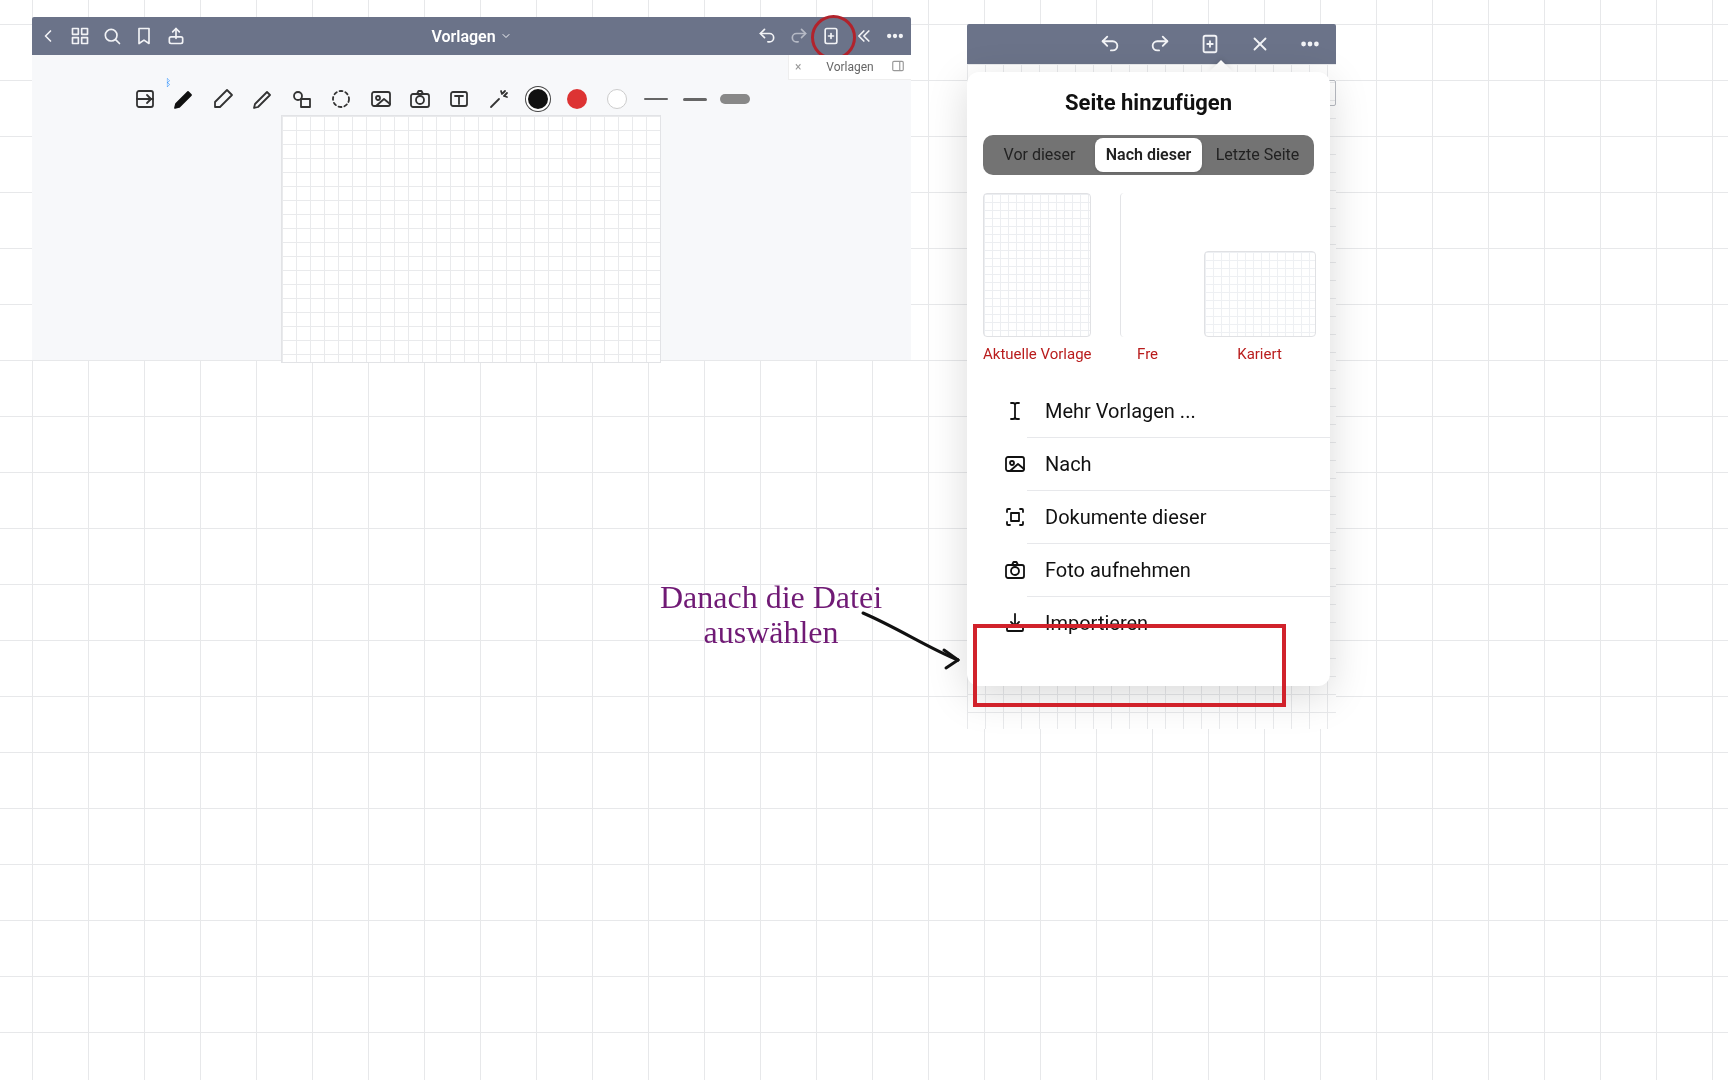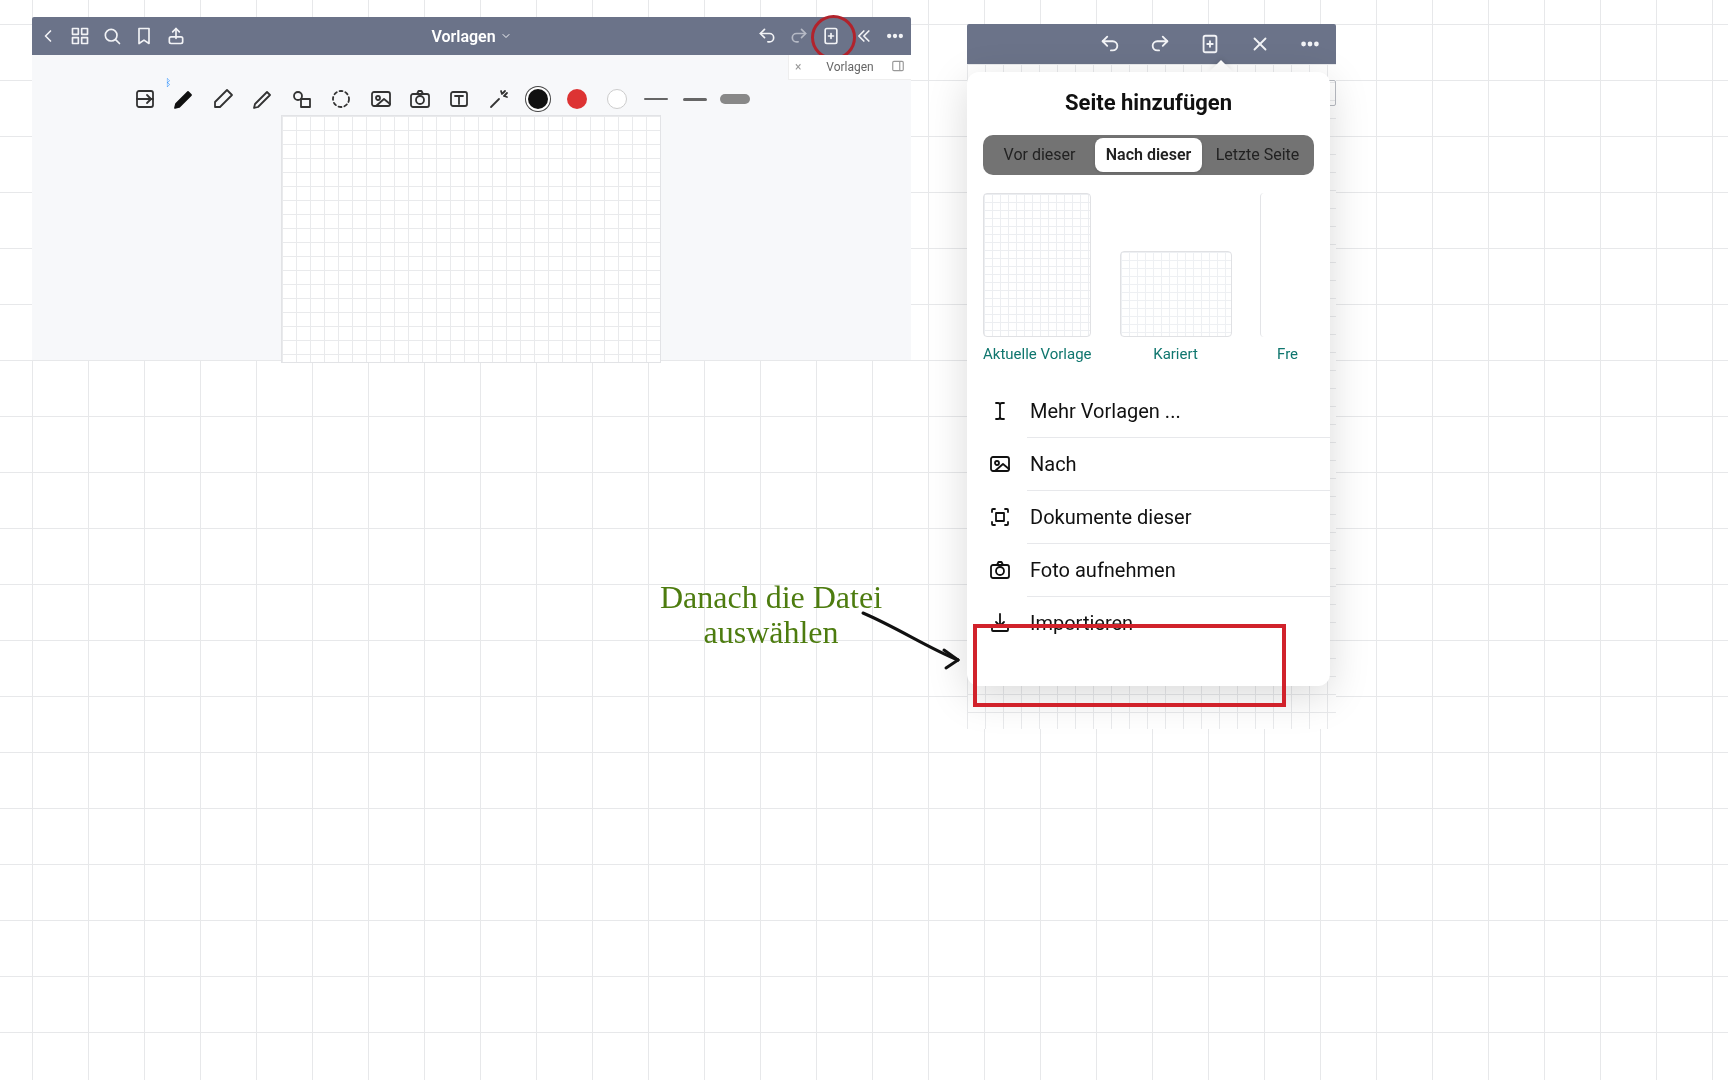--- a/index.html
+++ b/index.html
@@ -109,38 +109,38 @@
     background-image:
       linear-gradient(to right,#eceef1 1px,transparent 1px),
       linear-gradient(to bottom,#eceef1 1px,transparent 1px);
     background-size:8px 8px;border-radius:4px;}
   .tmpl.sq .thumb{width:112px;height:86px;
     background-image:
       linear-gradient(to right,#eef0f3 1px,transparent 1px),
       linear-gradient(to bottom,#eef0f3 1px,transparent 1px);
     background-size:8px 8px;}
   .tmpl.blank .thumb{width:56px;height:144px;border:none;border-left:1px solid #e3e4e7;}
-  .templates-row .lbl{font-size:15px;color:#0f766e;white-space:nowrap;}
+  .templates-row .lbl{font-size:15px;color:#b91c1c;white-space:nowrap;}
   .menu{margin-top:22px;}
   .menu .row{display:flex;align-items:center;gap:18px;padding:14px 18px;font-size:20px;color:#111;}
   .menu .row:first-child{border-top:1px solid #eee;}
   .menu .row svg{width:24px;height:24px;stroke:#111;fill:none;stroke-width:1.8;stroke-linecap:round;stroke-linejoin:round;}
   .menu .row:first-child{border-top:none;}
   .menu .row{border:none;}
   .menu .sep{height:1px;background:#e7e8eb;margin-left:60px;}
-  .menu .row.full{margin-left:0;padding-left:21px;}
+  .menu .row.full{margin-left:0;padding-left:36px;}
   
   .red-rect{
     position:absolute;left:973px;top:624px;width:313px;height:83px;border:4px solid #d1222b;
     pointer-events:none;
   }
   
   .handwriting{
     position:absolute;left:556px;top:580px;width:430px;height:110px;
-    font-family:"Segoe Script","Comic Sans MS",cursive;font-size:32px;color:#4d7c0f;line-height:1.1;
+    font-family:"Segoe Script","Comic Sans MS",cursive;font-size:32px;color:#701a75;line-height:1.1;
     pointer-events:none;text-align:center;
   }
   .arrow{
     position:absolute;left:858px;top:598px;width:120px;height:80px;pointer-events:none;
   }
   .arrow svg{width:100%;height:100%;}
   .arrow svg path,.arrow svg line{stroke:#111;stroke-width:3;fill:none;stroke-linecap:round;}
   
   .app2-doc{position:absolute;left:1314px;top:80px;width:22px;height:26px;border:1.5px solid #b8bbc2;border-radius:2px;}
 </style>
@@ -361,27 +361,27 @@
   <div class="seg">
     <div class="opt">Vor dieser</div>
     <div class="opt sel">Nach dieser</div>
     <div class="opt">Letzte Seite</div>
   </div>
   <div class="templates-row">
     <div class="tmpl">
       <div class="thumb"></div>
       <span class="lbl">Aktuelle Vorlage</span>
     </div>
+    <div class="tmpl blank">
+      <div class="thumb" style="background:#fff"></div>
+      <span class="lbl">Fre</span>
+    </div>
     <div class="tmpl sq">
       <div class="thumb"></div>
       <span class="lbl">Kariert</span>
-    </div>
-    <div class="tmpl blank">
-      <div class="thumb" style="background:#fff"></div>
-      <span class="lbl">Fre</span>
     </div>
   </div>
 
   <div class="menu">
     <div class="row full">
       <svg viewBox="0 0 24 24">
           <path d="M8 4h2a2 2 0 0 1 2 2v12a2 2 0 0 1-2 2H8M16 4h-2a2 2 0 0 0-2 2M16 20h-2a2 2 0 0 1-2-2"></path>
         </svg>
       <span>Mehr Vorlagen ...</span>
     </div>

